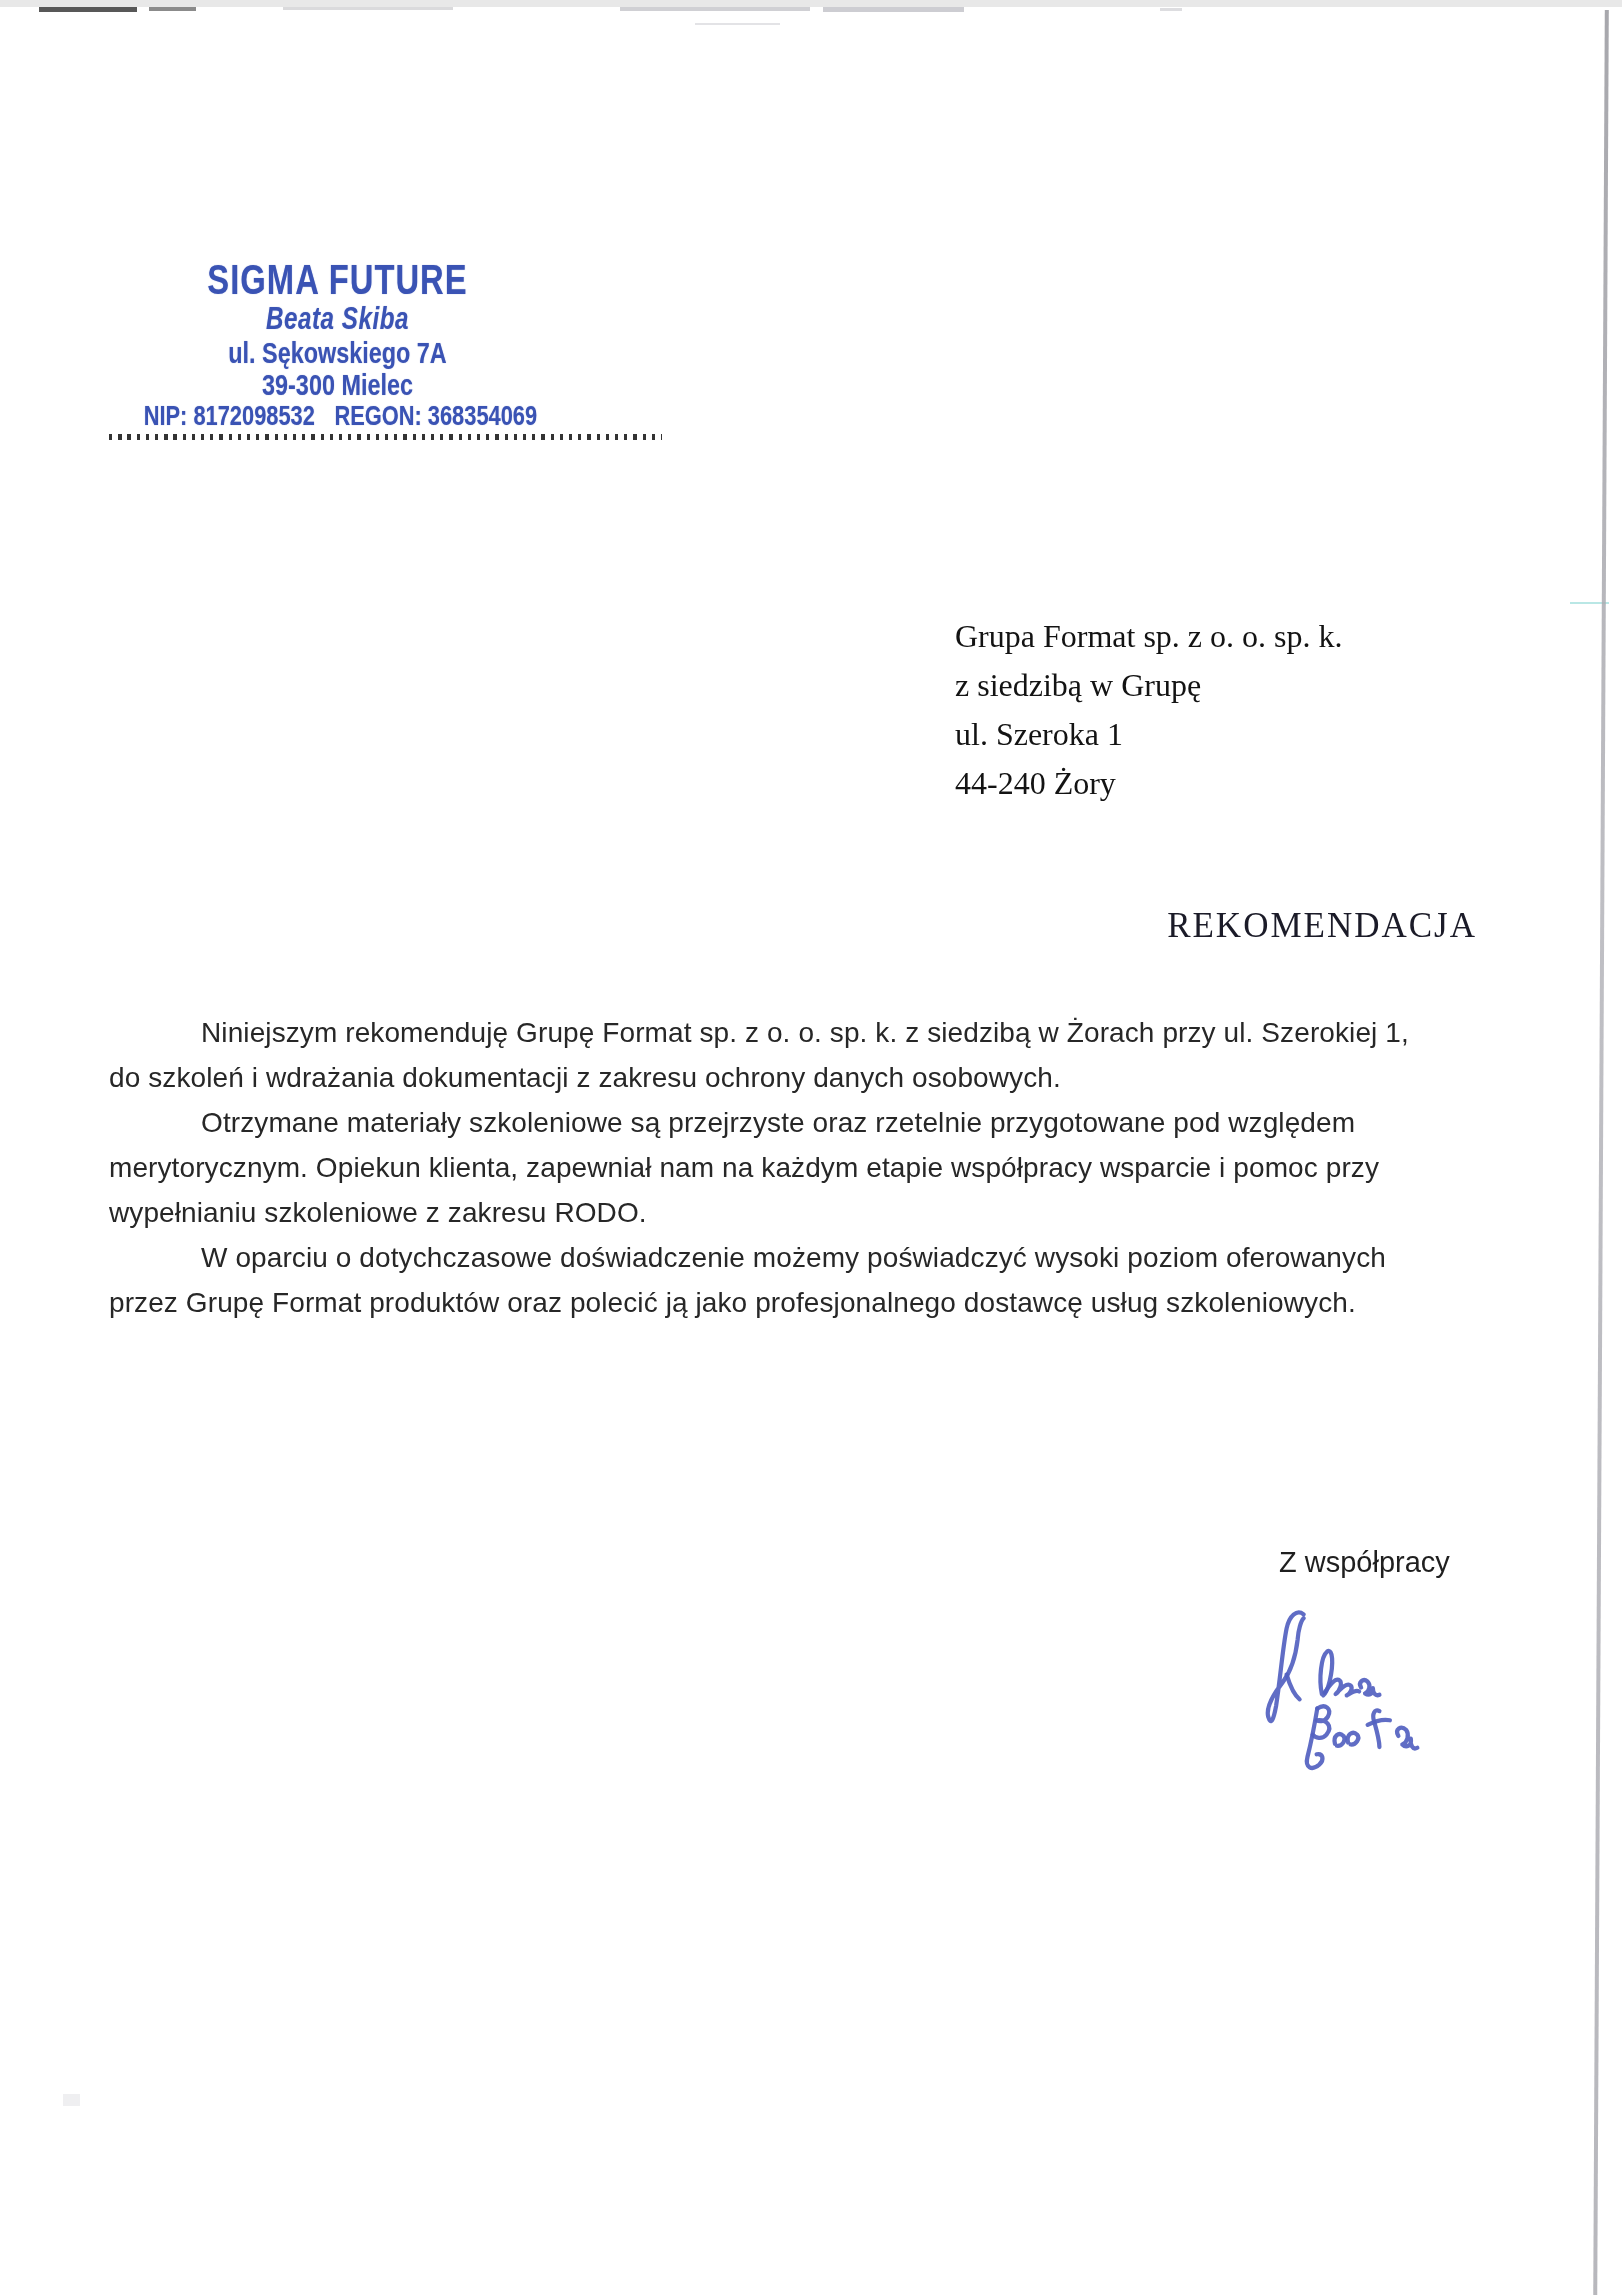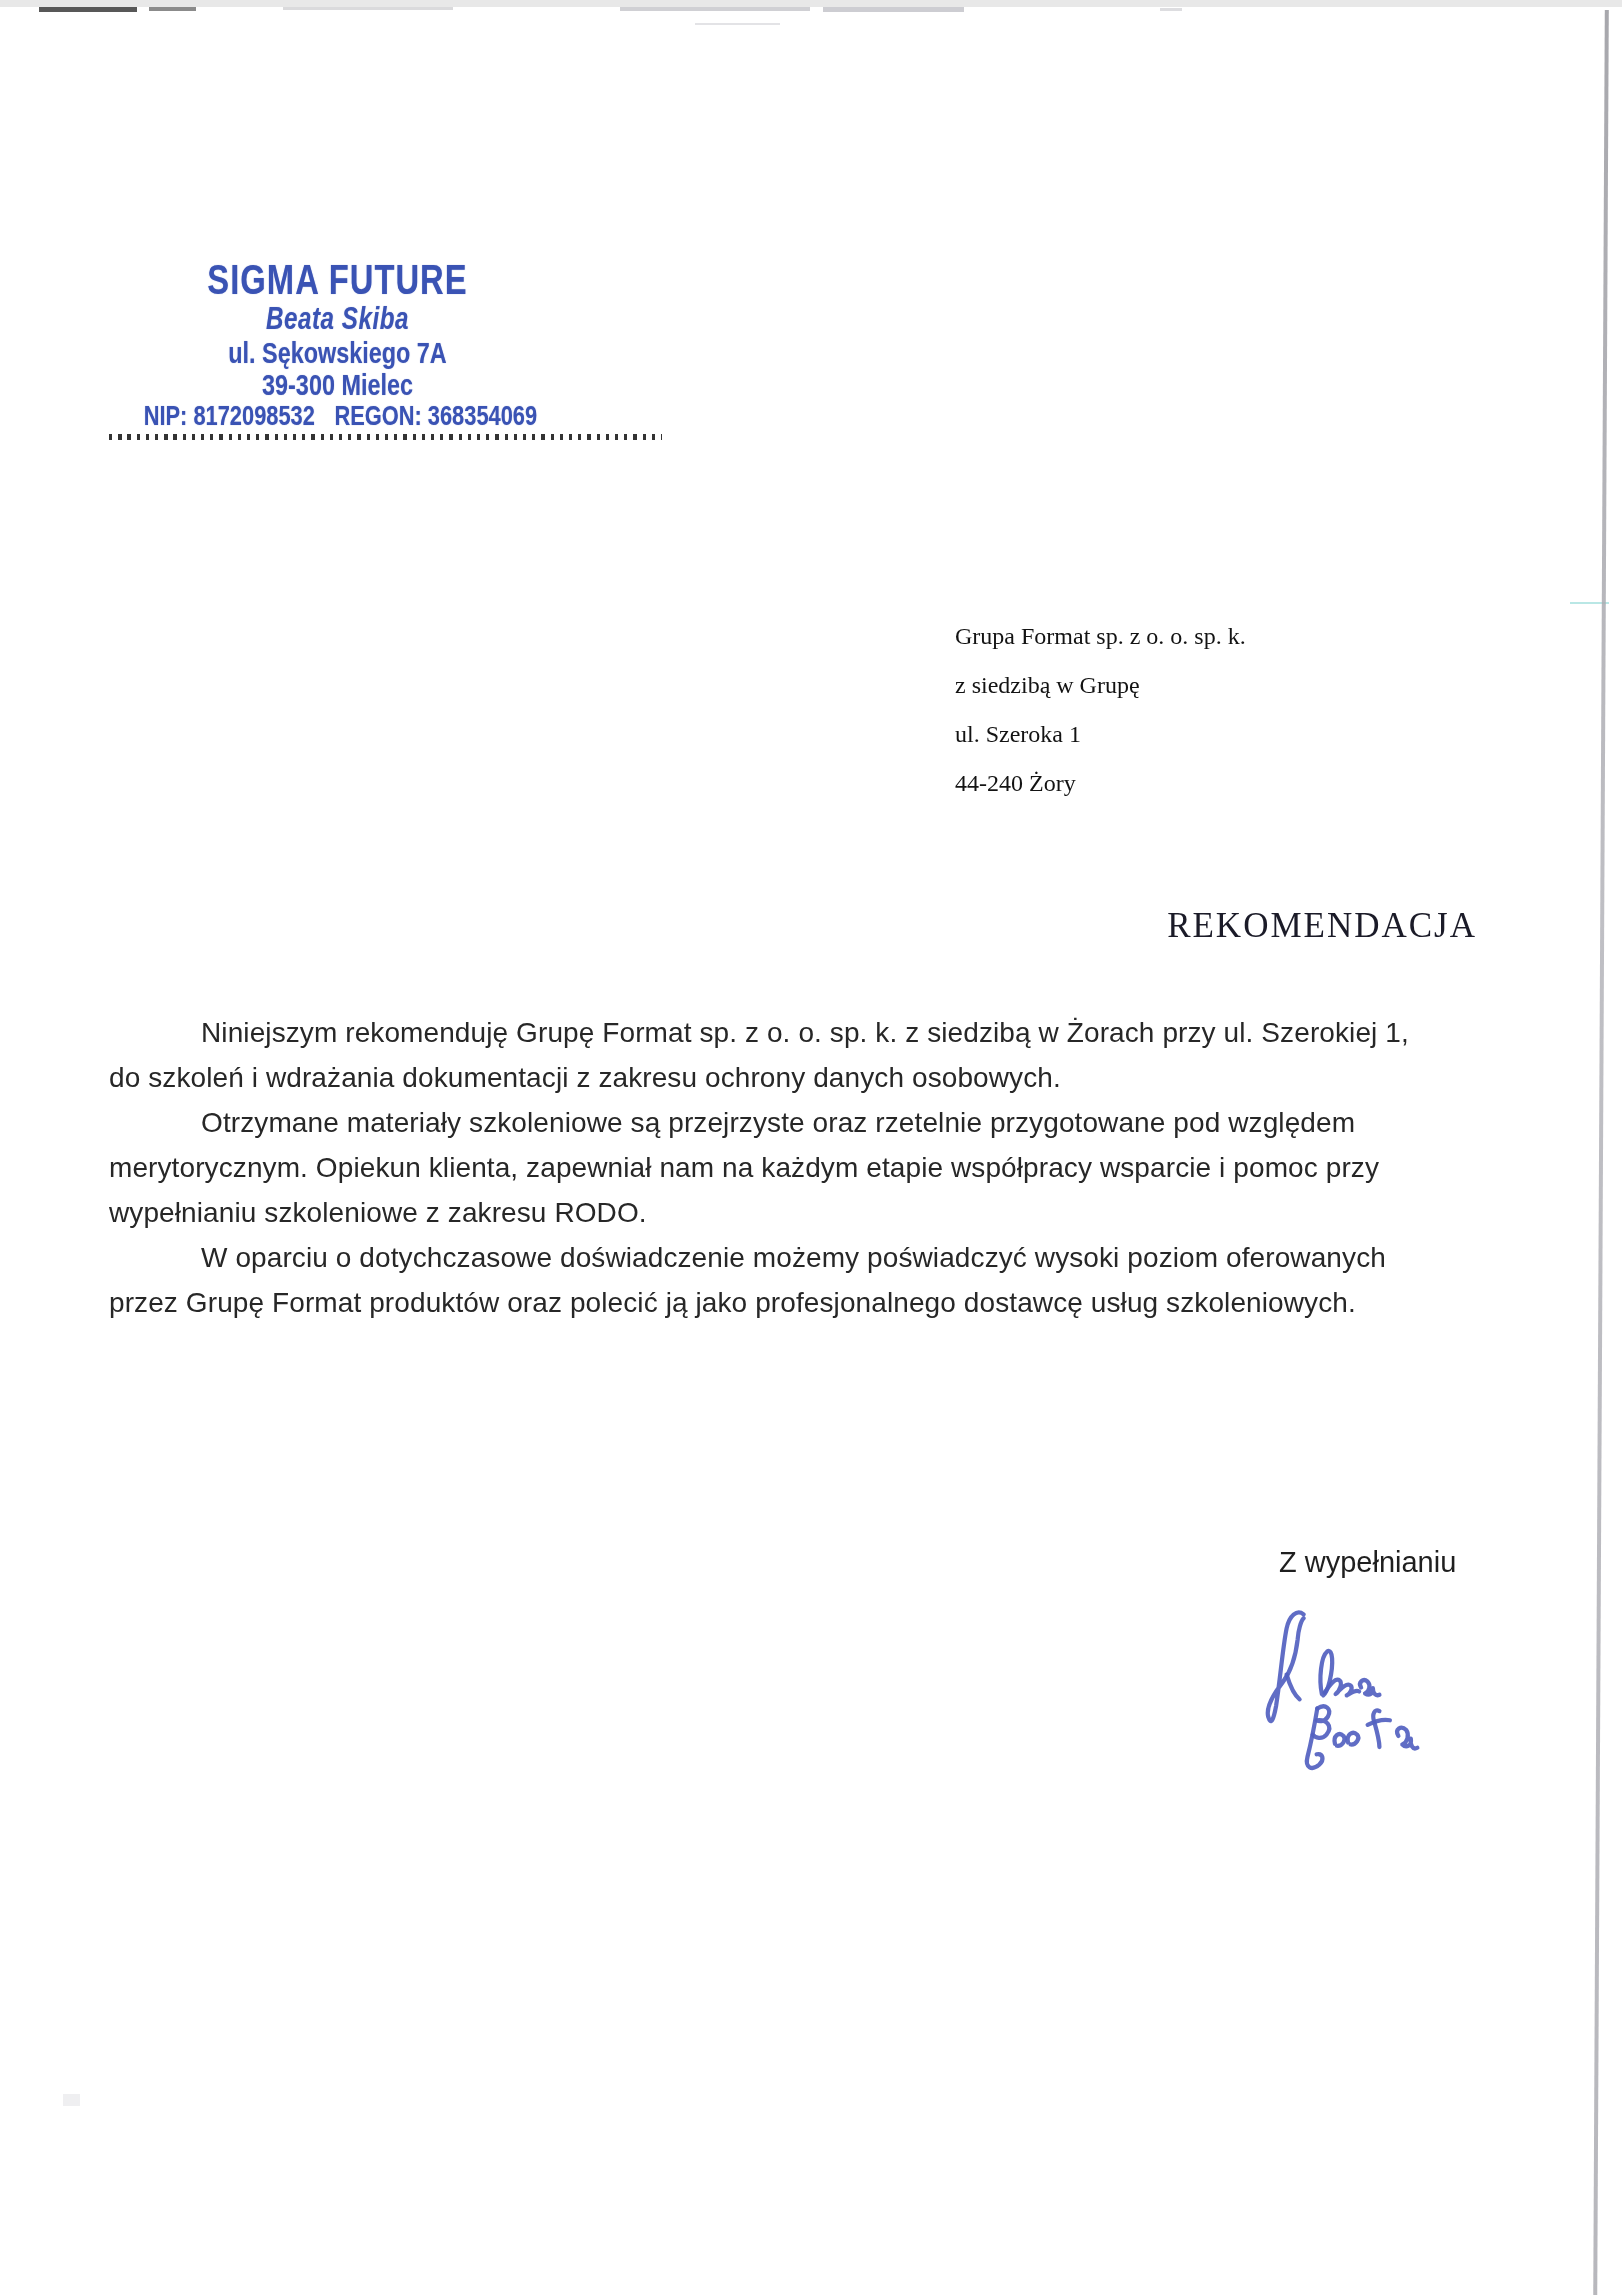--- a/index.html
+++ b/index.html
@@ -53,21 +53,21 @@
     width: 553px; height: 5.9px;
     background: repeating-linear-gradient(to right, #1d1d1d 0 3.3px, transparent 3.3px 9.2px);
     opacity: .9;
   }
 
   
   .recipient {
     position: absolute;
     left: 955px; top: 605px;
     font-family: "Liberation Serif", serif;
-    font-size: 24px;
+    font-size: 32px;
     line-height: 49px;
     color: #131313;
   }
 
   
   .doc-title {
     position: absolute;
     left: 109px; top: 899px;
     width: 1368px;
     text-align: right;
@@ -151,21 +151,21 @@
   <div class="body-text">
     <div class="line indent">Niniejszym rekomenduję Grupę Format sp. z o. o. sp. k. z siedzibą w Żorach przy ul. Szerokiej 1,</div>
     <div class="line">do szkoleń i wdrażania dokumentacji z zakresu ochrony danych osobowych.</div>
     <div class="line indent">Otrzymane materiały szkoleniowe są przejrzyste oraz rzetelnie przygotowane pod względem</div>
     <div class="line">merytorycznym. Opiekun klienta, zapewniał nam na każdym etapie współpracy wsparcie i pomoc przy</div>
     <div class="line">wypełnianiu szkoleniowe z zakresu RODO.</div>
     <div class="line indent">W oparciu o dotychczasowe doświadczenie możemy poświadczyć wysoki poziom oferowanych</div>
     <div class="line">przez Grupę Format produktów oraz polecić ją jako profesjonalnego dostawcę usług szkoleniowych.</div>
   </div>
 
-  <div class="closing">Z wypełnianiu</div>
+  <div class="closing">Z współpracy</div>
 
   <svg class="signature-svg" viewBox="0 0 432 315" xmlns="http://www.w3.org/2000/svg" aria-label="podpis odręczny">
 
     <path d="M 80 28 C 70 20, 58 30, 54 50 C 48 80, 44 130, 38 168 C 34 190, 30 198, 26 185 C 22 170, 34 150, 48 132 C 60 116, 68 92, 71 66 C 72 52, 76 38, 80 34"></path>
     <path d="M 54 120 C 60 140, 66 152, 74 158"></path>
 
     <path d="M 108 150 C 103 126, 107 92, 116 85 C 125 79, 126 104, 120 130 C 117 142, 113 150, 110 152"></path>
 
     <path d="M 112 148 C 120 136, 129 124, 135 129 C 140 133, 135 146, 129 150 C 138 140, 147 132, 152 137 C 156 141, 151 150, 146 152 C 153 148, 160 143, 165 146"></path>
     <path d="M 168 140 C 163 132, 171 125, 178 131 C 183 136, 181 146, 174 149 C 180 153, 187 150, 186 141 C 186 148, 190 154, 196 151"></path>

